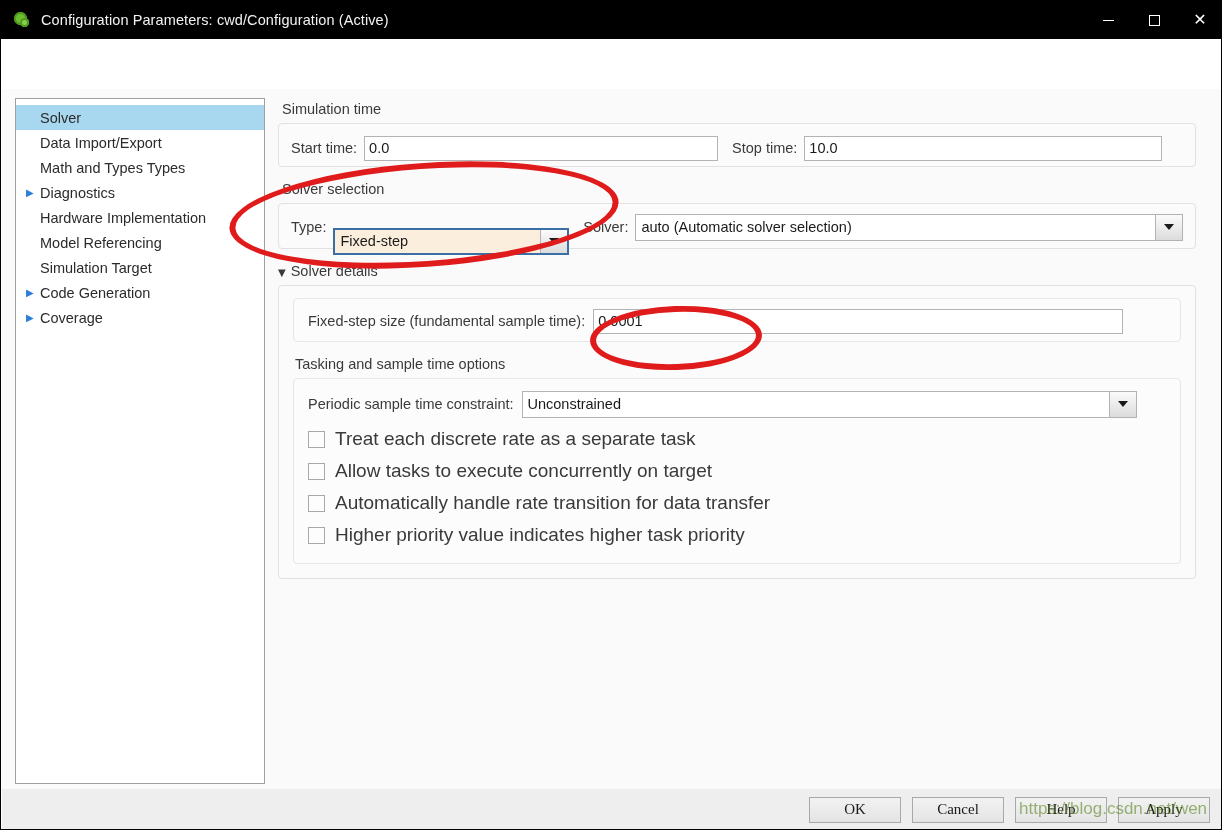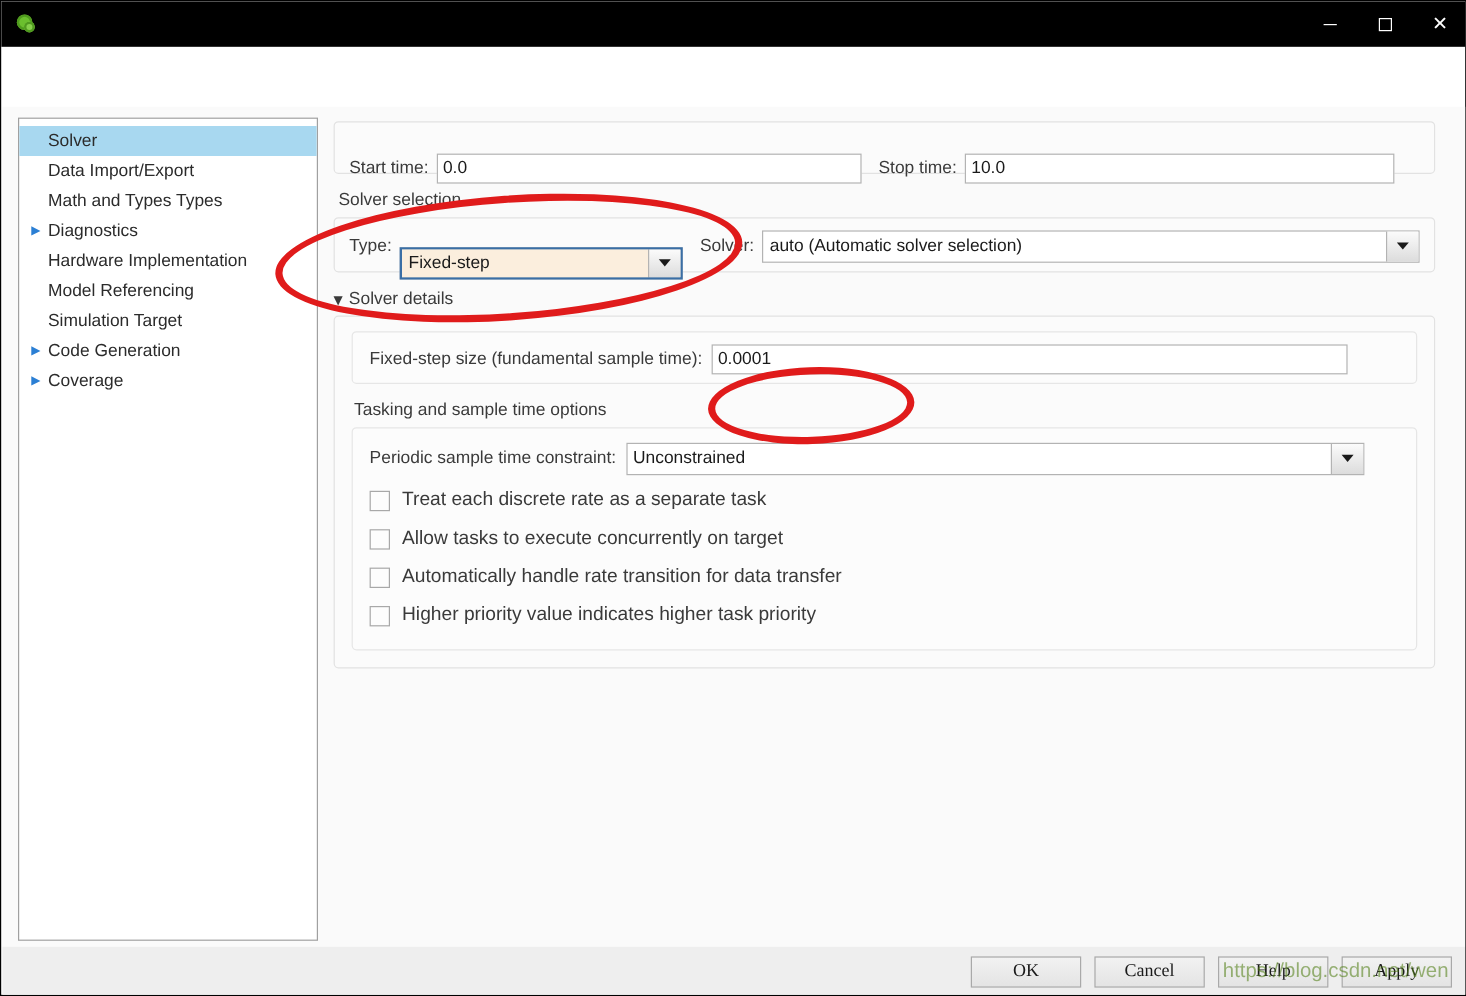--- a/index.html
+++ b/index.html
@@ -148,21 +148,21 @@
     border: 2px solid #3a6ea5; background: #fbeedd;
   }
   .combo.highlight .val { background: #fbeedd; }
 
   .cbrow { display: flex; align-items: center; height: 32px; }
   .cbox {
     width: 17px; height: 17px; flex: none;
     border: 1px solid #a8a8a8; background: #fdfdfd;
     margin-right: 10px;
   }
-  .cblabel { font-size: 16px; color: #3a3a3a; }
+  .cblabel { font-size: 19px; color: #3a3a3a; }
 
   
   .bottombar {
     position: absolute; left: 1px; top: 788px;
     width: 1220px; height: 41px;
     background: #eeeeee;
     display: flex; align-items: center; justify-content: flex-end;
     padding-right: 12px;
   }
   .btn {
@@ -190,20 +190,21 @@
 </head>
 <body>
 
 <div id="app">
 
   <div class="titlebar">
     <div class="title-icon">
       <span class="gear"></span>
         <span class="gear2"></span>
     </div>
+    <div class="title-text">Configuration Parameters: cwd/Configuration (Active)</div>
     <div class="winbtns">
       <div class="winbtn">
           <span class="min"></span>
         </div>
       <div class="winbtn">
           <span class="max"></span>
         </div>
       <div class="winbtn">
         <span class="cls">✕</span>
       </div>
@@ -248,21 +249,22 @@
         <span class="lbl">Code Generation</span>
       </div>
       <div class="side-item">
         <span class="tri">▶</span>
         <span class="lbl">Coverage</span>
       </div>
     </div>
 
     <div class="content">
 
-      <div class="panel" style="height:44px; padding:16px 12px;">
+      <div class="grp-title">Simulation time</div>
+      <div class="panel" style="height:44px; padding:2px 12px;">
         <div class="row" style="height:44px;">
           <span class="lab">Start time:</span>
           <input class="tfield" style="width: 354px; margin-left: 7px;" type="text" value="0.0">
           <span class="lab" style="margin-left:14px;">Stop time:</span>
           <input class="tfield" style="width: 358px; margin-left: 7px;" type="text" value="10.0">
         </div>
       </div>
 
       <div class="grp-title" style="margin-top:14px;">Solver selection</div>
       <div class="panel" style="height:46px; padding:0 12px;">

